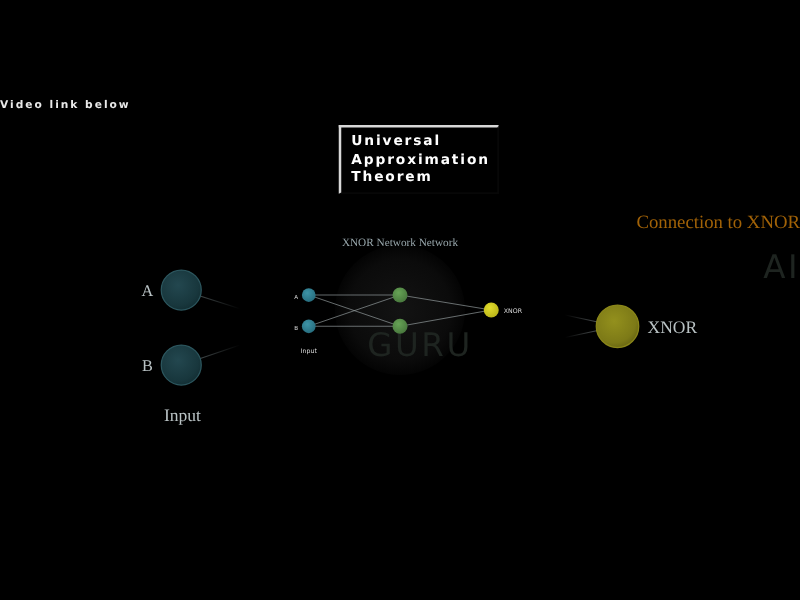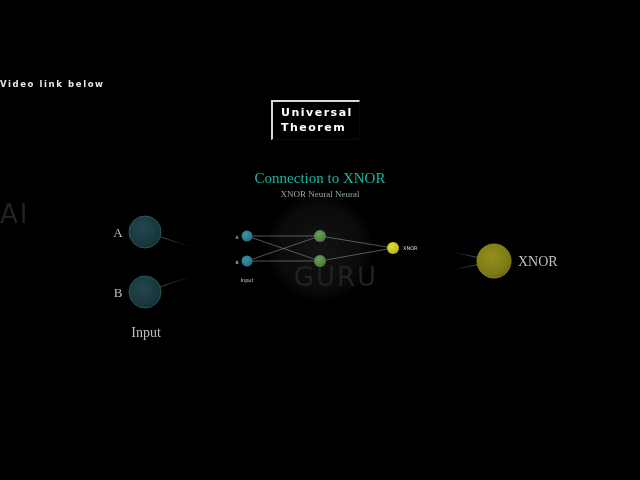--- a/index.html
+++ b/index.html
@@ -58,24 +58,24 @@
     color: #ffffff;
     white-space: nowrap;
   }
 
   
   #section-title {
     position: absolute;
     left: 0;
     top: 170px;
     width: 640px;
-    text-align: center;
+    text-align: right;
     font-family: "Liberation Serif", serif;
     font-size: 15px;
-    color: #14b8a6;
+    color: #a16207;
     white-space: nowrap;
   }
   #section-sub {
     position: absolute;
     left: 0;
     top: 189px;
     width: 640px;
     text-align: center;
     font-family: "Liberation Serif", serif;
     font-size: 9px;
@@ -97,21 +97,21 @@
     position: absolute;
     font-family: "DejaVu Sans", sans-serif;
     font-weight: 400;
     color: #1e2420;
     white-space: nowrap;
     letter-spacing: 2px;
   }
   #wm-ai {
     left: 0; top: 199px;
     width: 640px;
-    text-align: left;
+    text-align: right;
     font-size: 26px;
   }
   #wm-guru {
     left: 16px; top: 262px;
     width: 640px;
     text-align: center;
     font-size: 26px;
   }
 
   
@@ -138,25 +138,26 @@
 <div id="stage">
 
   <div id="watermark-glow"></div>
   <div class="wm-text" id="wm-ai">AI</div>
   <div class="wm-text" id="wm-guru">GURU</div>
 
   <div id="kicker">Video link below</div>
 
   <div id="title-box">
     <div class="line">Universal</div>
+    <div class="line">Approximation</div>
     <div class="line">Theorem</div>
   </div>
 
   <div id="section-title">Connection to XNOR</div>
-  <div id="section-sub">XNOR Neural Neural</div>
+  <div id="section-sub">XNOR Network Network</div>
 
   <svg class="layer" id="left-layer">
     <defs>
       <radialGradient id="gradBigBlue" cx="42%" cy="38%" r="72%">
         <stop offset="0%" stop-color="#23474f"></stop>
         <stop offset="70%" stop-color="#18373d"></stop>
         <stop offset="100%" stop-color="#102a2f"></stop>
       </radialGradient>
       <radialGradient id="gradBigOlive" cx="42%" cy="38%" r="72%">
         <stop offset="0%" stop-color="#93901d"></stop>

